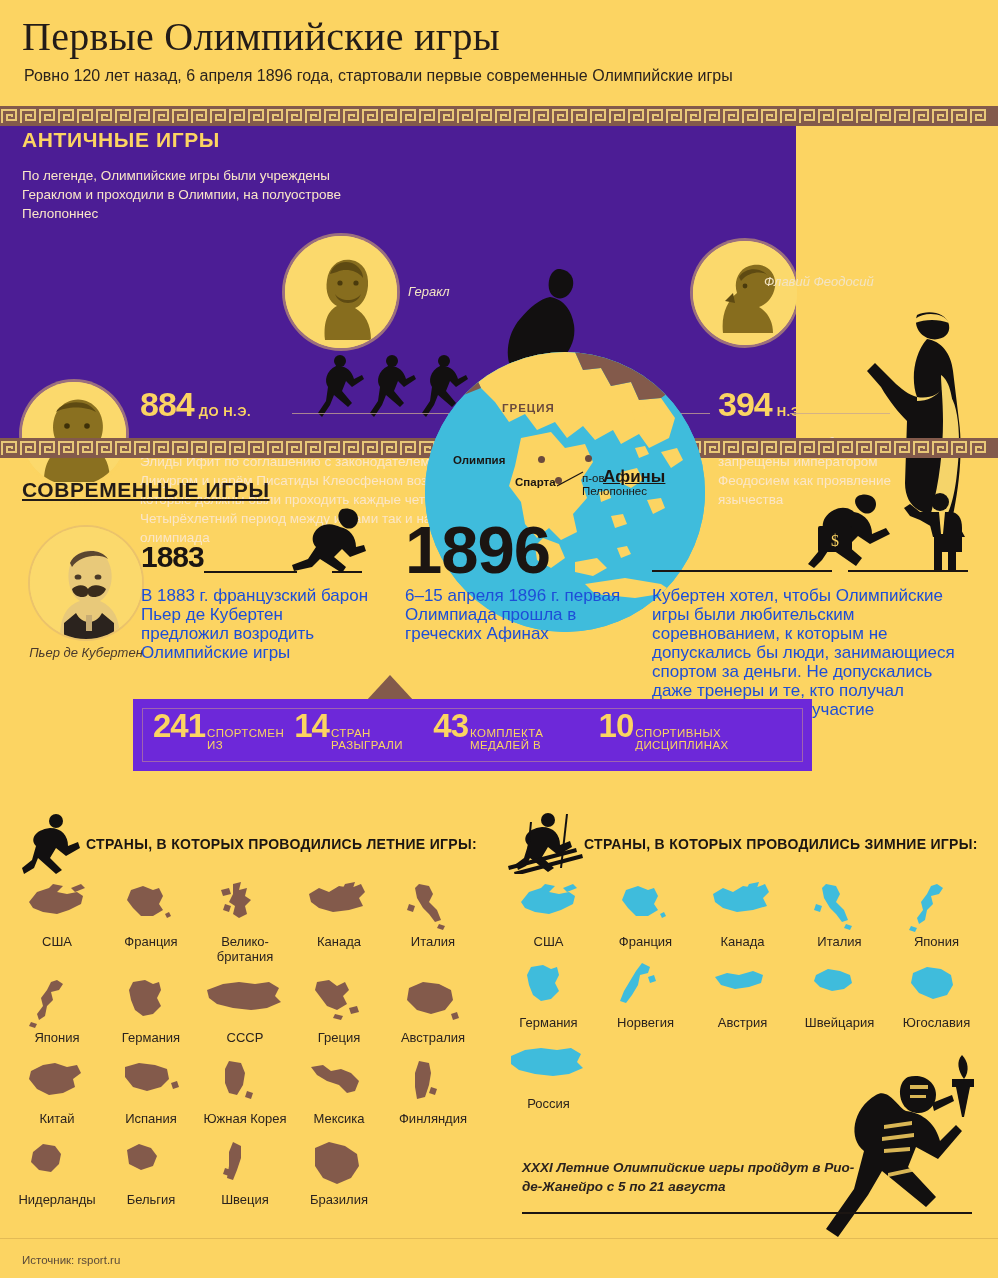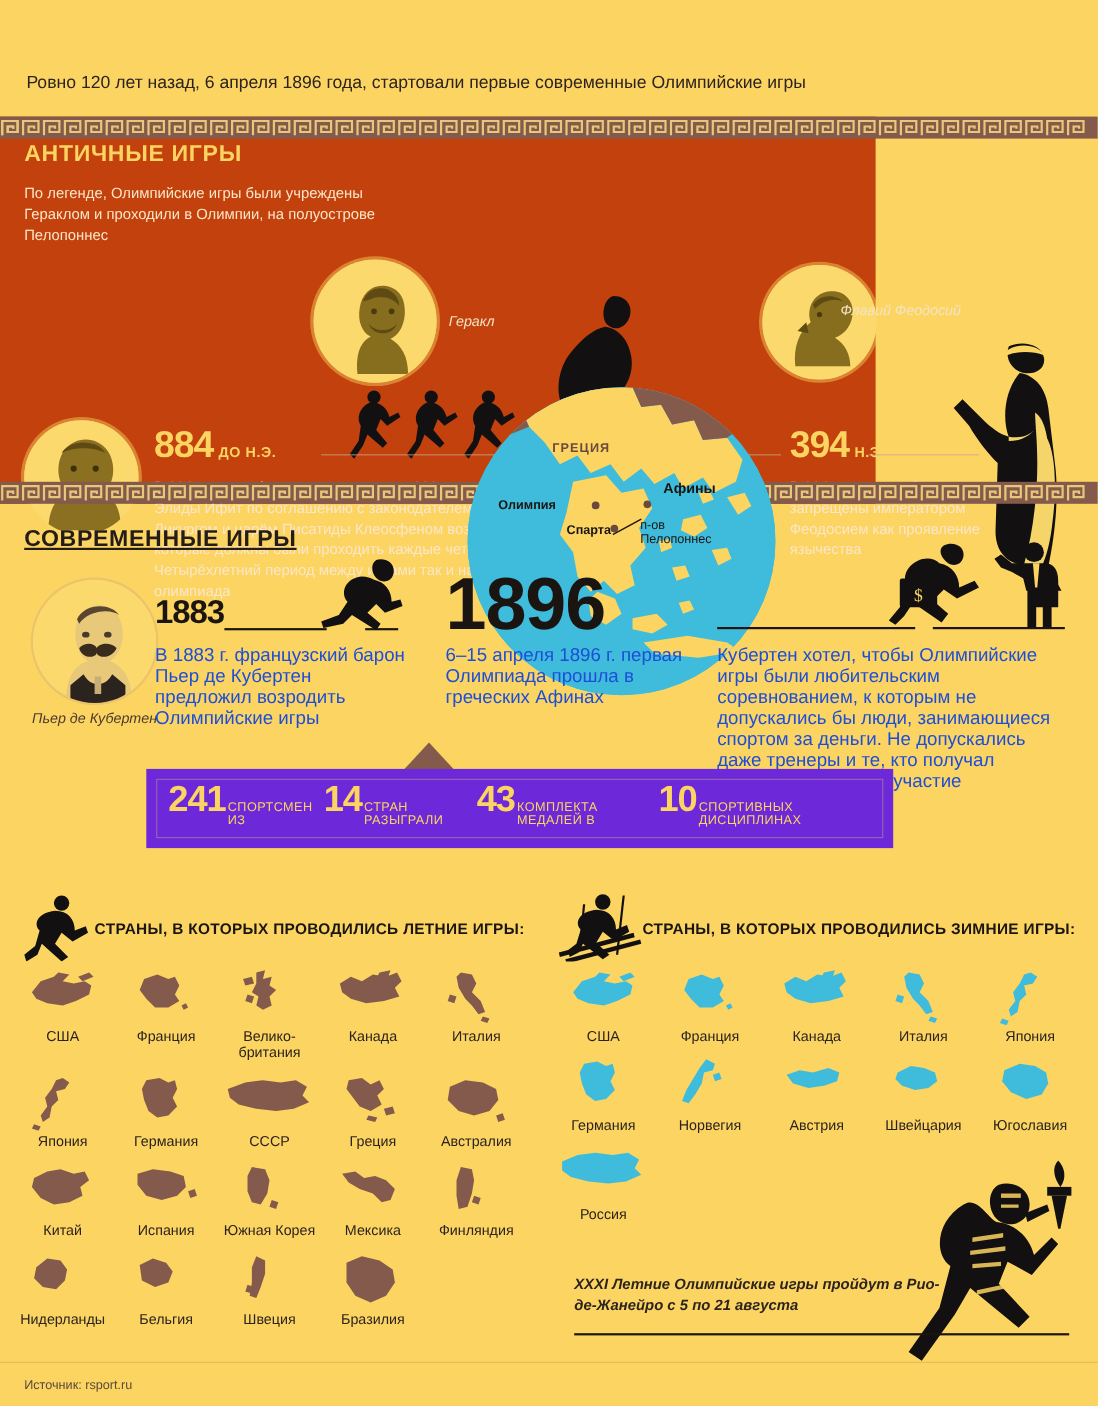--- a/index.html
+++ b/index.html
@@ -30,21 +30,21 @@
   
   .meander{
     position:absolute;left:0;width:998px;height:20px;background:#835a4b;
     overflow:hidden;
   }
   .meander svg{display:block;}
 
   
   .ancient{
     position:absolute;left:0;top:106px;width:796px;height:352px;
-    background:#c2410c;
+    background:#4c1d95;
   }
   .sec-title{
     font-family:"Liberation Sans", sans-serif;
     font-weight:700;font-size:21px;letter-spacing:.6px;
     color:#fcd462;text-transform:uppercase;
   }
   .ancient .sec-title{position:absolute;left:22px;top:22px;}
   .ancient-lead{
     position:absolute;left:22px;top:60px;width:320px;
     font-size:13.5px;line-height:19px;color:#fbe6c8;
@@ -152,20 +152,21 @@
   .source{position:absolute;left:22px;top:1254px;font-size:11.5px;color:#5a4a3a;}
 
   .silhouette{position:absolute;}
 </style>
 </head>
 <body>
 
 <div class="page">
 
   <div class="header">
+    <div class="title">Первые Олимпийские игры</div>
     <div class="subtitle">Ровно 120 лет назад, 6 апреля 1896 года, стартовали первые современные Олимпийские игры</div>
   </div>
 
   <div class="ancient">
 
     <div class="meander" style="top:0;">
       <svg width="998" height="20" viewBox="0 0 998 20">
         <g fill="none" stroke="#e8c878" stroke-width="2">
           <g id="mk">
             <path d="M2 17 L2 4 L16 4 L16 14 L7 14 L7 9 L12 9 L12 11"></path>
@@ -395,21 +396,21 @@
         <path d="M150 0 L280 0 L280 40 L250 36 L236 46 L214 48 L206 30 L186 34 L176 16 L158 18 Z"></path>
       </g>
     </svg>
 
     
     <div class="maplabel brown" style="left:77px;top:50px;">ГРЕЦИЯ</div>
 
     <div class="maplabel" style="left:28px;top:102px;">Олимпия</div>
     <div class="mapdot" style="left:113px;top:104px;"></div>
 
-    <div class="maplabel" style="left:178px;top:84px;font-size:13px;">Афины</div>
+    <div class="maplabel" style="left:178px;top:115px;font-size:17px;text-decoration:underline;">Афины</div>
     <div class="mapdot" style="left:160px;top:103px;"></div>
 
     <div class="maplabel" style="left:90px;top:124px;">Спарта</div>
     <div class="mapdot" style="left:130px;top:125px;"></div>
 
     <div class="maplabel" style="left:157px;top:120px;width:74px;white-space:normal;line-height:13px;font-weight:400;">п-ов Пелопоннес</div>
     <svg style="position:absolute;left:132px;top:118px;" width="28" height="18">
       <line x1="26" y1="2" x2="0" y2="16" stroke="#1b1512" stroke-width="1.2"></line>
     </svg>
   </div>

